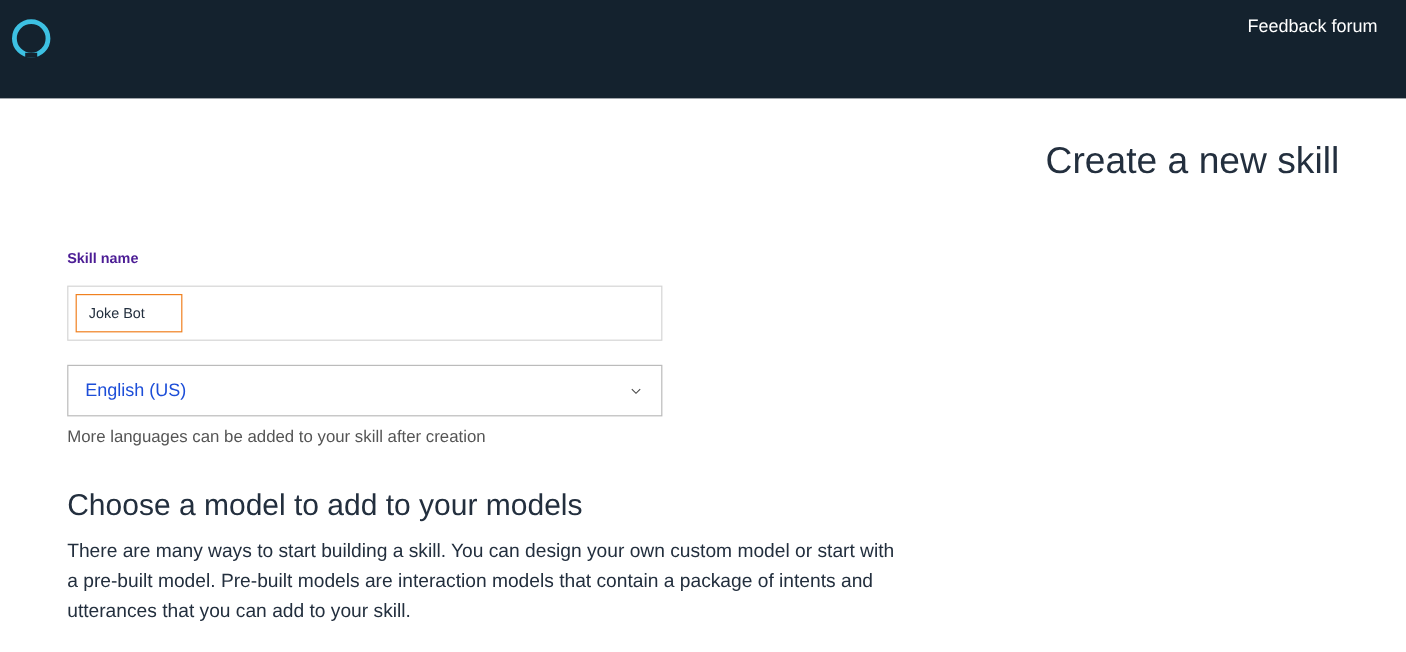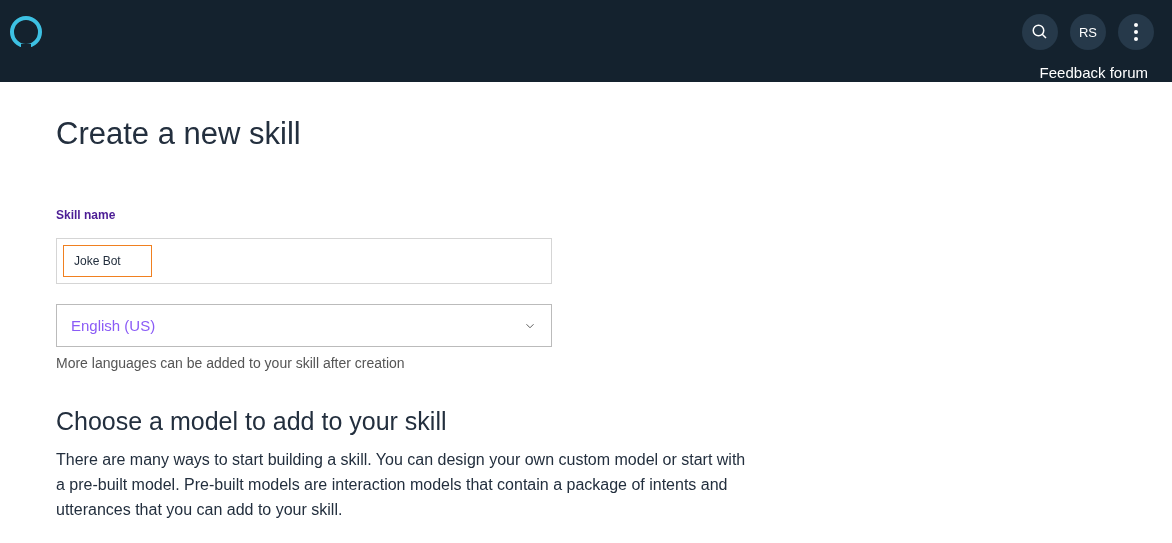--- a/index.html
+++ b/index.html
@@ -81,21 +81,21 @@
       font-size: 15px;
       cursor: pointer;
       margin-right: 6px;
       margin-bottom: 4px;
     }
     .main {
       padding: 34px 56px;
     }
     .title-row {
       display: flex;
-      justify-content: space-between;
+      justify-content: flex-end;
       align-items: center;
       margin-bottom: 56px;
     }
     .page-title {
       font-size: 31px;
       font-weight: 300;
       color: #232f3e;
     }
     .button-group {
       display: flex;
@@ -157,21 +157,21 @@
     .select-box {
       width: 100%;
       padding: 12px 14px;
       font-size: 15px;
       border: 1px solid #bbbbbb;
       background: #ffffff;
       cursor: pointer;
       display: flex;
       justify-content: space-between;
       align-items: center;
-      color: #8b5cf6;
+      color: #1d4ed8;
     }
     .chevron {
       width: 14px;
       height: 14px;
     }
     .hint-text {
       font-size: 14px;
       color: #555;
       margin-top: 8px;
     }
@@ -202,38 +202,20 @@
     }
   </style>
 </head>
 <body>
 
 <div class="header">
   <div class="header-left">
     <div class="alexa-logo"></div>
   </div>
   <div class="header-right">
-    <div class="header-icons">
-      <div class="icon-circle">
-        <svg width="18" height="18" viewBox="0 0 24 24" fill="none" stroke="currentColor" stroke-width="2">
-          <circle cx="10" cy="10" r="7"></circle>
-          <line x1="20" y1="20" x2="15" y2="15"></line>
-        </svg>
-      </div>
-      <div class="icon-circle">
-        <span class="user-badge">RS</span>
-      </div>
-      <div class="icon-circle">
-        <div class="dots-icon">
-          <div class="dot"></div>
-          <div class="dot"></div>
-          <div class="dot"></div>
-        </div>
-      </div>
-    </div>
     <div class="feedback-link">Feedback forum</div>
   </div>
 </div>
 
 <div class="main">
   <div class="title-row">
     <h1 class="page-title">Create a new skill</h1>
   </div>
 
   <div class="form-group">
@@ -248,15 +230,15 @@
       <div class="select-box">
         <span>English (US)</span>
         <svg class="chevron" viewBox="0 0 24 24" fill="none" stroke="#444" stroke-width="1.5">
           <polyline points="6 9 12 15 18 9"></polyline>
         </svg>
       </div>
     </div>
     <div class="hint-text">More languages can be added to your skill after creation</div>
   </div>
 
-  <h2 class="section-title">Choose a model to add to your skill</h2>
+  <h2 class="section-title">Choose a model to add to your models</h2>
   <p class="section-desc">There are many ways to start building a skill. You can design your own custom model or start with a pre-built model.  Pre-built models are interaction models that contain a package of intents and utterances that you can add to your skill.</p>
 </div>
 
 </body></html>

